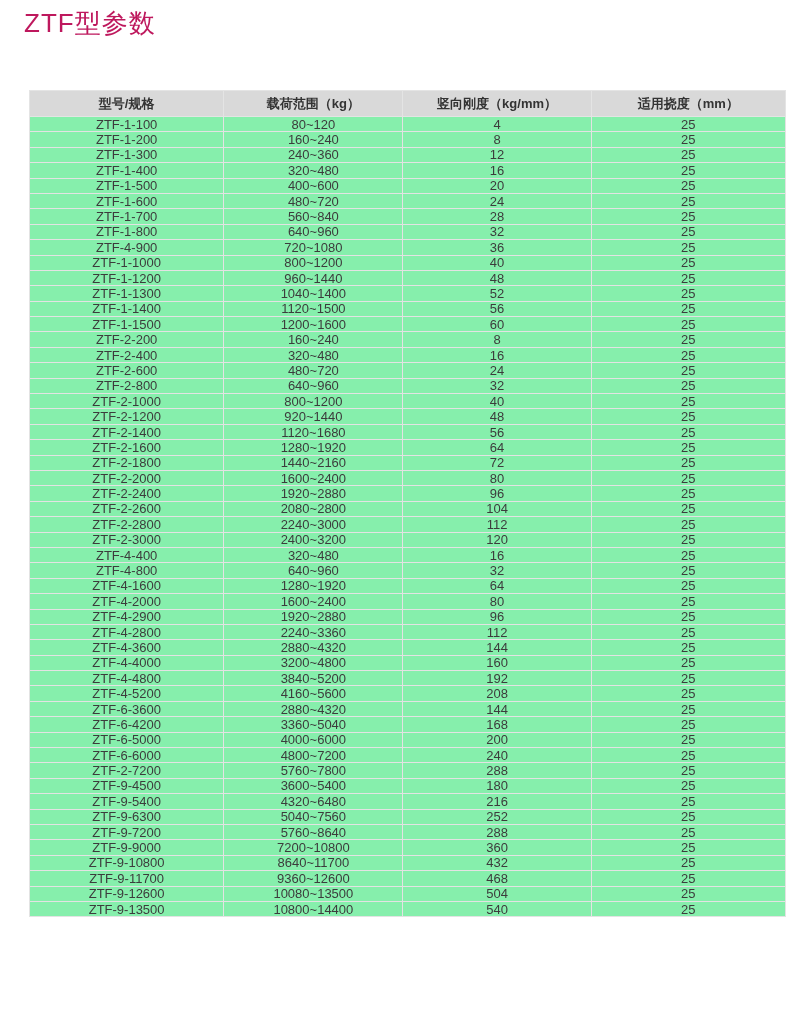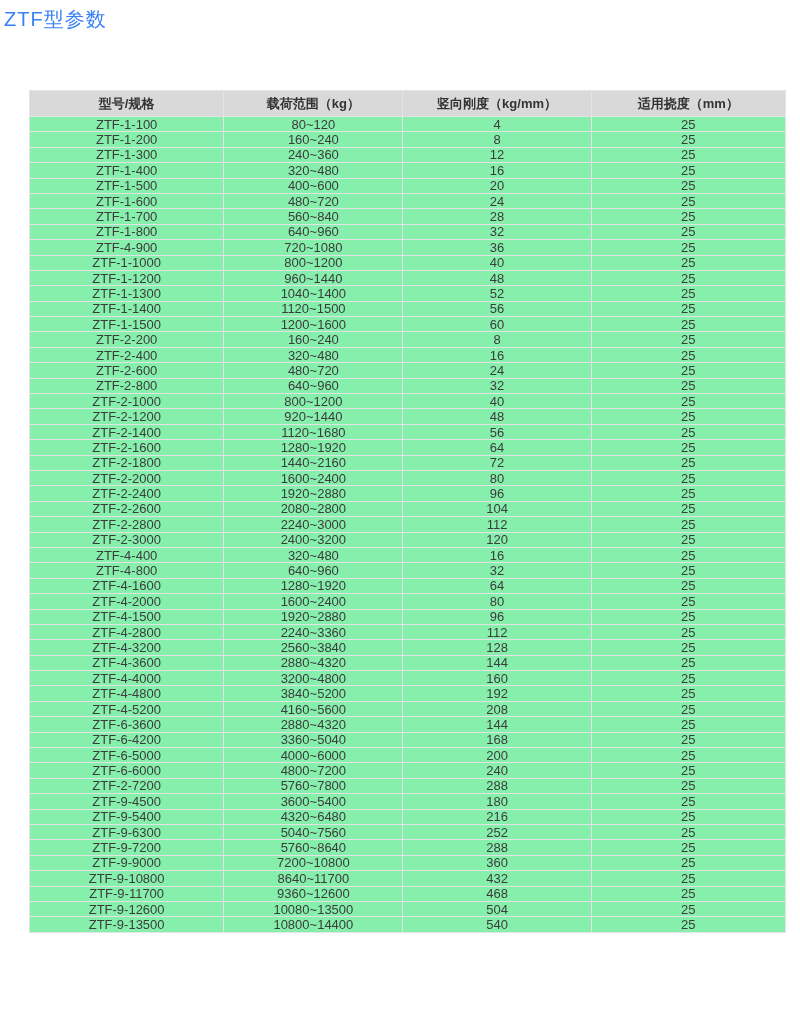--- a/index.html
+++ b/index.html
@@ -11,26 +11,26 @@
   }
   .page {
     position: relative;
     width: 800px;
     height: 1019px;
     background: #ffffff;
     overflow: hidden;
   }
   .page-title {
     position: absolute;
-    left: 4px;
+    left: 24px;
     top: 6px;
     margin: 0;
-    font-size: 20px;
+    font-size: 26px;
     font-weight: 400;
-    color: #3b82f6;
+    color: #be185d;
     letter-spacing: 1px;
   }
   table.params {
     position: absolute;
     left: 29px;
     top: 90px;
     width: 757px;
     border-collapse: collapse;
     table-layout: fixed;
     font-size: 13px;
@@ -272,35 +272,29 @@
     <td>64</td>
     <td>25</td>
   </tr>
         <tr>
     <td>ZTF-4-2000</td>
     <td>1600~2400</td>
     <td>80</td>
     <td>25</td>
   </tr>
         <tr>
-    <td>ZTF-4-1500</td>
+    <td>ZTF-4-2900</td>
     <td>1920~2880</td>
     <td>96</td>
     <td>25</td>
   </tr>
         <tr>
     <td>ZTF-4-2800</td>
     <td>2240~3360</td>
     <td>112</td>
-    <td>25</td>
-  </tr>
-        <tr>
-    <td>ZTF-4-3200</td>
-    <td>2560~3840</td>
-    <td>128</td>
     <td>25</td>
   </tr>
         <tr>
     <td>ZTF-4-3600</td>
     <td>2880~4320</td>
     <td>144</td>
     <td>25</td>
   </tr>
         <tr>
     <td>ZTF-4-4000</td>

